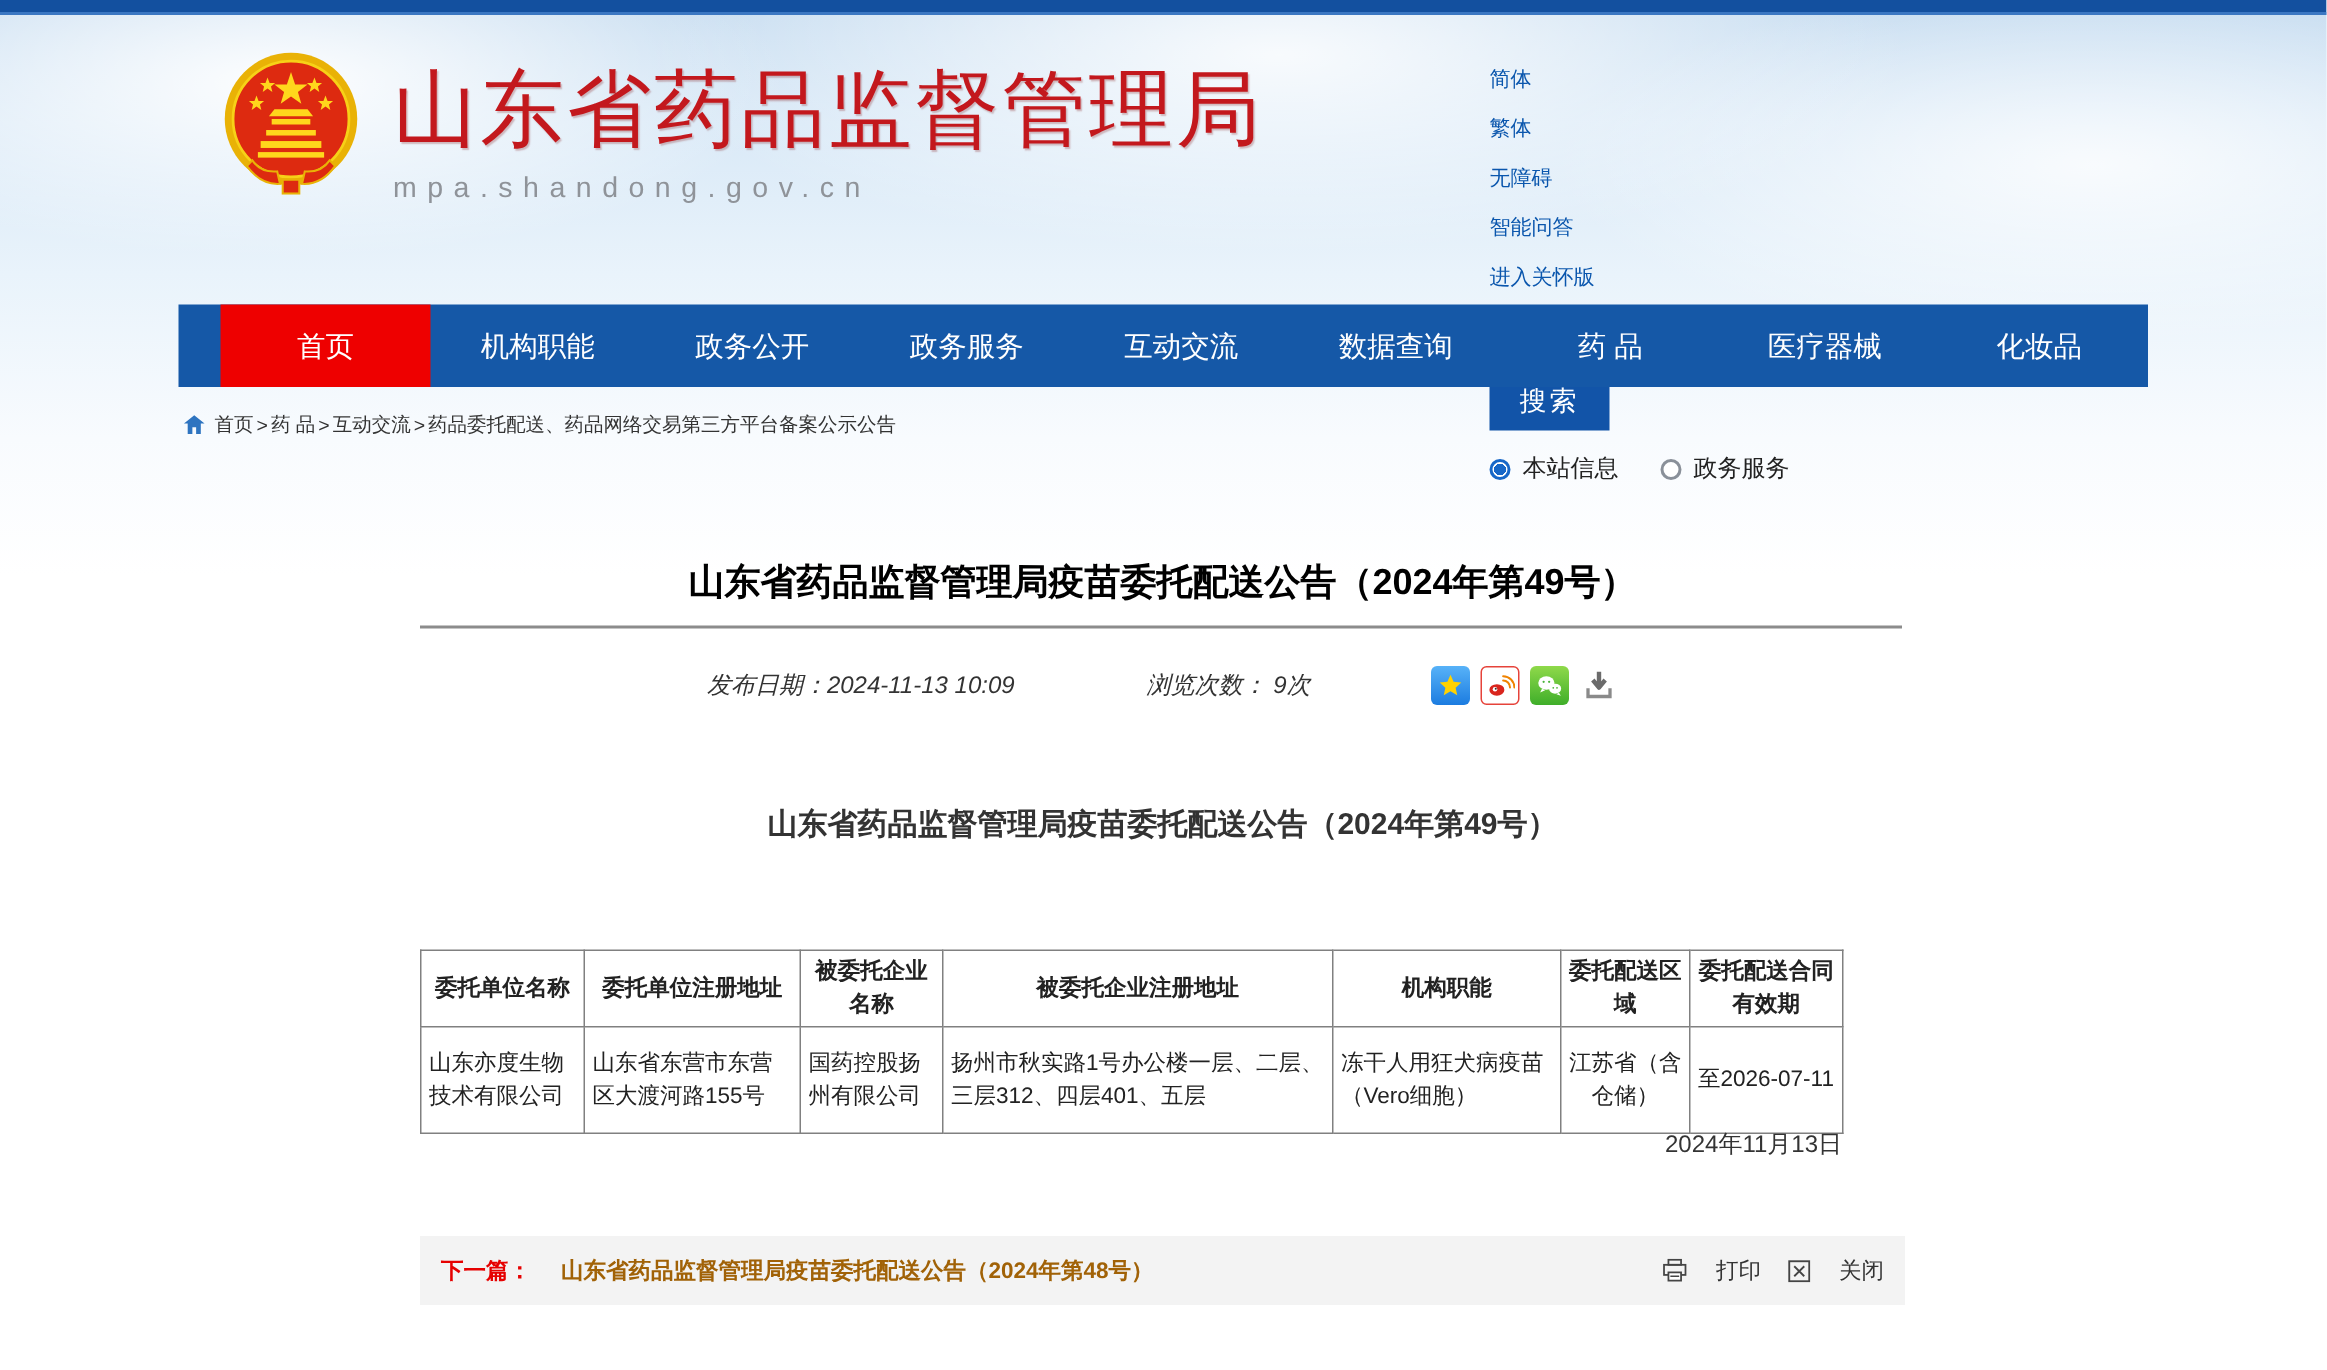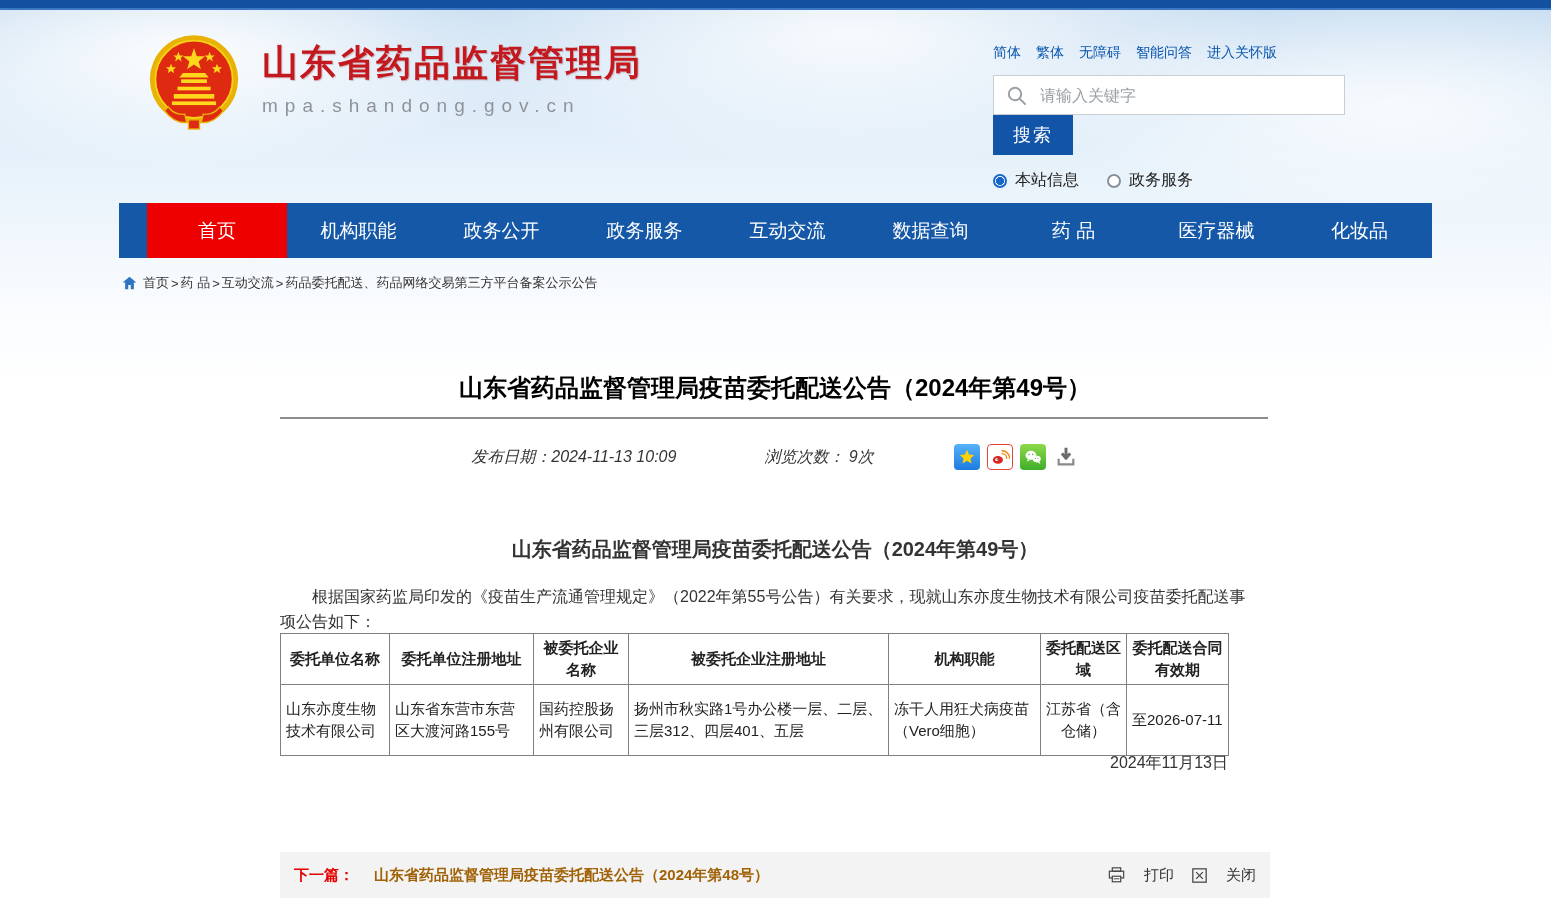--- a/index.html
+++ b/index.html
@@ -11,26 +11,26 @@
       radial-gradient(ellipse 700px 220px at 55% 4%, rgba(255,255,255,.85), rgba(255,255,255,0) 60%),
       radial-gradient(ellipse 600px 200px at 90% 12%, rgba(255,255,255,.8), rgba(255,255,255,0) 60%),
       linear-gradient(180deg,#c6dcf0 0%,#d9e9f7 9%,#e9f3fb 20%,#f8fbfe 32%,#ffffff 42%,#ffffff 100%);
   }
   .topbar{position:absolute;left:0;top:0;width:100%;height:8px;background:#13509f;border-bottom:2px solid #3b77c2;}
 
   
   .logo-wrap{position:absolute;left:148px;top:33px;display:flex;align-items:flex-start;}
   .emblem{width:92px;height:100px;}
   .site-text{margin-left:22px;padding-top:12px;}
-  .site-title{color:#c3181d;font-size:36px;font-weight:700;letter-spacing:2px;line-height:1;
+  .site-title{color:#c3181d;font-size:56px;font-weight:400;letter-spacing:2px;line-height:1;
     text-shadow:1px 1px 1px rgba(120,0,0,.25);}
   .site-url{margin-top:14px;color:#8f9399;font-size:19px;letter-spacing:7px;}
 
   .util{position:absolute;left:993px;top:44px;width:436px;}
-  .util-links{display:flex;gap:15px;font-size:14px;}
+  .util-links{display:flex;gap:15px;font-size:14px;flex-direction:column;}
   .util-links a{color:#0a56ad;text-decoration:none;white-space:nowrap;}
   .search-row{margin-top:13px;display:flex;flex-direction:column;}
   .search-box{position:relative;width:352px;height:40px;background:#fff;border:1px solid #c9ced4;box-sizing:border-box;}
   .search-box input{position:absolute;left:44px;top:0;width:300px;height:38px;border:none;outline:none;font-size:16px;color:#333;background:transparent;}
   .search-box input::placeholder{color:#9aa0a6;}
   .mag{position:absolute;left:12px;top:9px;}
   .search-btn{width:80px;height:40px;background:#1254a8;color:#fff;font-size:18px;border:none;cursor:pointer;letter-spacing:2px;}
   .radio-row{margin-top:15px;display:flex;align-items:flex-end;gap:28px;font-size:16px;color:#222;}
   .radio-item{display:flex;align-items:center;gap:8px;}
   .rdo{width:14px;height:14px;border-radius:50%;box-sizing:border-box;display:inline-block;}
@@ -66,21 +66,21 @@
   .para{position:absolute;top:584px;left:0;width:980px;font-size:16px;color:#333;line-height:25px;text-indent:2em;}
 
   table.lic{position:absolute;top:633px;left:0;border-collapse:collapse;table-layout:fixed;width:948px;font-size:15px;color:#222;}
   table.lic th,table.lic td{border:1px solid #808080;padding:3px 5px;line-height:1.45;word-break:break-all;}
   table.lic th{font-weight:700;text-align:center;height:42px;}
   table.lic td{height:64px;vertical-align:middle;text-align:left;}
   table.lic td.ctr{text-align:center;}
 
   .sign-date{position:absolute;top:753px;left:0;width:948px;text-align:right;font-size:16px;color:#333;}
 
-  .prev-bar{position:absolute;top:852px;left:0;width:990px;height:46px;background:#f3f3f3;display:flex;align-items:center;justify-content:space-between;box-sizing:border-box;padding:0 14px;}
+  .prev-bar{position:absolute;top:824px;left:0;width:990px;height:46px;background:#f3f3f3;display:flex;align-items:center;justify-content:space-between;box-sizing:border-box;padding:0 14px;}
   .prev-left{display:flex;align-items:center;font-size:15px;}
   .prev-label{color:#e60000;font-weight:700;}
   .prev-title{color:#a16207;font-weight:700;margin-left:20px;cursor:pointer;}
   .prev-right{display:flex;align-items:center;gap:18px;font-size:15px;color:#333;}
   .tool{display:flex;align-items:center;gap:19px;cursor:pointer;}
 </style>
 </head>
 <body>
 
 <div class="topbar"></div>
@@ -206,21 +206,20 @@
         <svg width="22" height="22" viewBox="0 0 24 24">
           <path d="M12 2 v9 M7.5 8 L12 13.5 16.5 8" fill="none" stroke="#6b6b6b" stroke-width="3.2" stroke-linejoin="round"></path>
           <path d="M4 14 v6 h16 v-6" fill="none" stroke="#8a8a8a" stroke-width="2.4"></path>
         </svg>
       </span>
     </span>
   </div>
 
   <h2 class="inner-title" style="margin:0;">山东省药品监督管理局疫苗委托配送公告（2024年第49号）</h2>
 
-  <p class="para" style="margin:0;">根据国家药监局印发的《疫苗生产流通管理规定》（2022年第55号公告）有关要求，现就山东亦度生物技术有限公司疫苗委托配送事项公告如下：</p>
 
   <table class="lic">
     <colgroup>
       <col style="width:109px">
         <col style="width:144px">
         <col style="width:95px">
       <col style="width:260px">
         <col style="width:152px">
         <col style="width:86px">
         <col style="width:102px">

